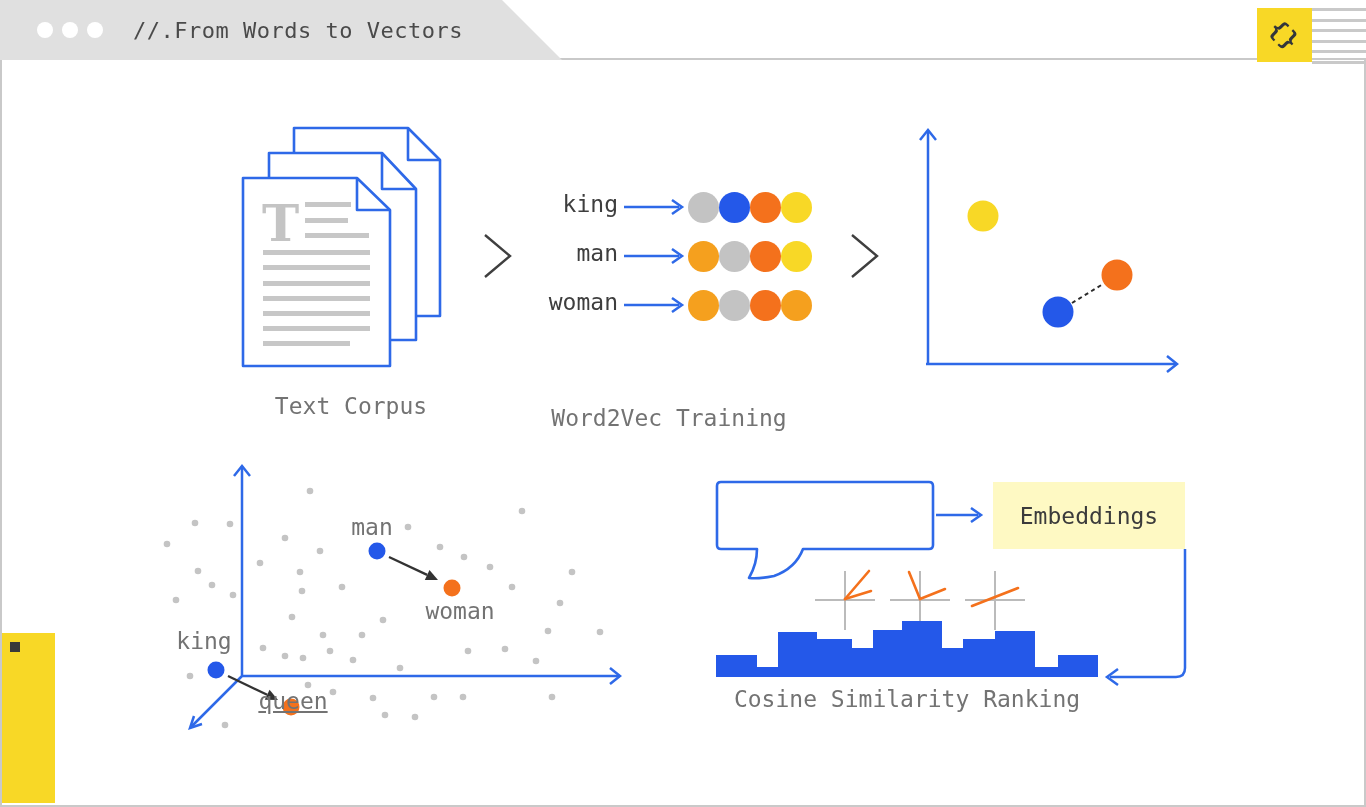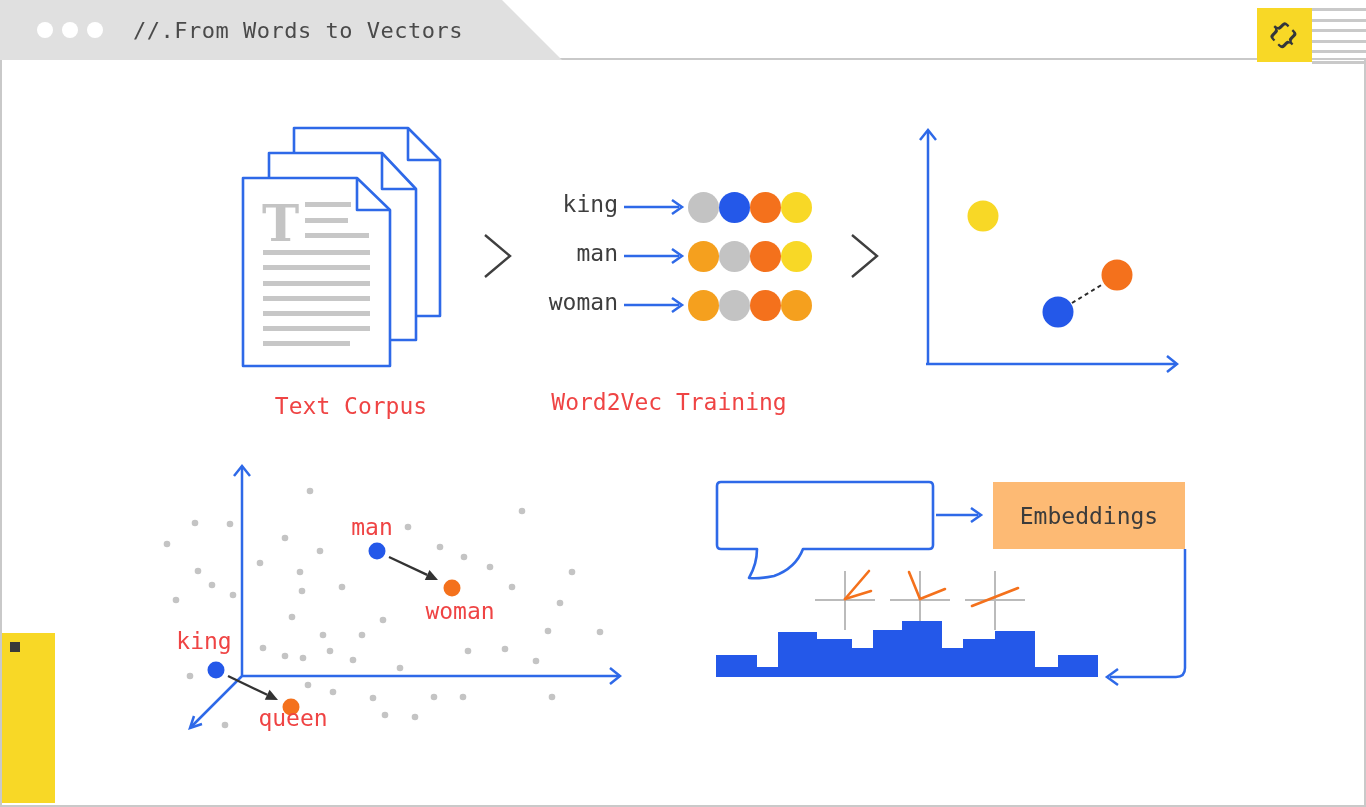--- a/index.html
+++ b/index.html
@@ -16,25 +16,25 @@
   
   .code-btn{position:absolute;left:1257px;top:8px;width:55px;height:54px;background:#f8d826;
             display:flex;align-items:center;justify-content:center;z-index:7;cursor:pointer;}
   .code-glyph{transform:rotate(45deg);font-size:24px;font-weight:bold;color:#33363b;letter-spacing:1px;}
   .ruled{position:absolute;left:1312px;top:8px;width:54px;height:56px;display:flex;flex-direction:column;
          justify-content:space-between;z-index:5;}
   .ruled div{height:3px;background:#c9c9c9;}
   
   .overlay{position:absolute;left:0;top:0;width:1366px;height:807px;z-index:2;}
   
-  .lbl{position:absolute;transform:translate(-50%,-50%);font-size:23px;white-space:nowrap;z-index:3;color:#ef4444;}
+  .lbl{position:absolute;transform:translate(-50%,-50%);font-size:23px;white-space:nowrap;z-index:3;color:#737373;}
   .w2v-word{position:absolute;width:90px;text-align:right;font-size:23px;z-index:3;color:#3e3e3e;}
   .w2v-circles{position:absolute;display:flex;z-index:3;}
   .w2v-circles span{width:31px;height:31px;border-radius:50%;display:inline-block;}
-  .embed-box{position:absolute;left:993px;top:482px;width:192px;height:67px;background:#fdba74;
+  .embed-box{position:absolute;left:993px;top:482px;width:192px;height:67px;background:#fef9c3;
              display:flex;align-items:center;justify-content:center;font-size:23px;z-index:3;color:#3b3b3b;}
   
   .side-tab{position:absolute;left:2px;top:633px;width:53px;height:170px;background:#f8d826;z-index:6;}
   .side-tab-square{position:absolute;left:8px;top:9px;width:10px;height:10px;background:#3a3a3a;}
 </style>
 </head>
 <body>
 
 <div class="stage">
 
@@ -190,21 +190,21 @@
         <polygon points="278,700 264.8017024386645,699.7656040050583 269.56174418209696,689.8488503729072" fill="#333333"></polygon>
         <circle cx="377" cy="551" r="8.5" fill="#2458e9"></circle>
         <circle cx="452" cy="588" r="8.5" fill="#f4711c"></circle>
         <circle cx="216" cy="670" r="8.5" fill="#2458e9"></circle>
         <circle cx="291" cy="707" r="8.5" fill="#f4711c"></circle>
         <path d="M716,677 L716,655 L757,655 L757,667 L778,667 L778,632 L817,632 L817,639 L852,639 L852,648 L873,648 L873,630 L902,630 L902,621 L942,621 L942,648 L963,648 L963,639 L995,639 L995,631 L1035,631 L1035,667 L1058,667 L1058,655 L1098,655 L1098,677 Z" fill="#2458e9"></path>
       </g>
   </svg>
 
   <div class="lbl" style="left:351px;top:406px">Text Corpus</div>
-  <div class="lbl" style="left:669px;top:402px">Word2Vec Training</div>
+  <div class="lbl" style="left:669px;top:418px">Word2Vec Training</div>
 
   <div id="w2v">
       <div class="w2v-word" style="left: 528px; top: 191px;">king</div>
       <div class="w2v-circles" style="left: 688px; top: 191.5px;">
         <span style="background: rgb(195, 195, 195);"></span>
         <span style="background: rgb(36, 88, 233);"></span>
         <span style="background: rgb(244, 113, 28);"></span>
         <span style="background: rgb(248, 216, 38);"></span>
       </div>
       <div class="w2v-word" style="left: 528px; top: 240px;">man</div>
@@ -220,24 +220,25 @@
         <span style="background: rgb(195, 195, 195);"></span>
         <span style="background: rgb(244, 113, 28);"></span>
         <span style="background: rgb(245, 160, 30);"></span>
       </div>
     </div>
 
   <div id="vs-labels">
       <div class="lbl" style="left: 372px; top: 527px;">man</div>
       <div class="lbl" style="left: 460px; top: 611px;">woman</div>
       <div class="lbl" style="left: 204px; top: 641px;">king</div>
-      <div class="lbl" style="left: 293px; top: 718px;">queen</div>
+      <div class="lbl" style="left: 293px; top: 701px; text-decoration: underline;">queen</div>
     </div>
 
   <div class="embed-box">
     <span>Embeddings</span>
   </div>
+  <div class="lbl" style="left:907px;top:699px">Cosine Similarity Ranking</div>
 
   <div class="side-tab">
     <div class="side-tab-square"></div>
   </div>
 
 </div>
 
 </body></html>

